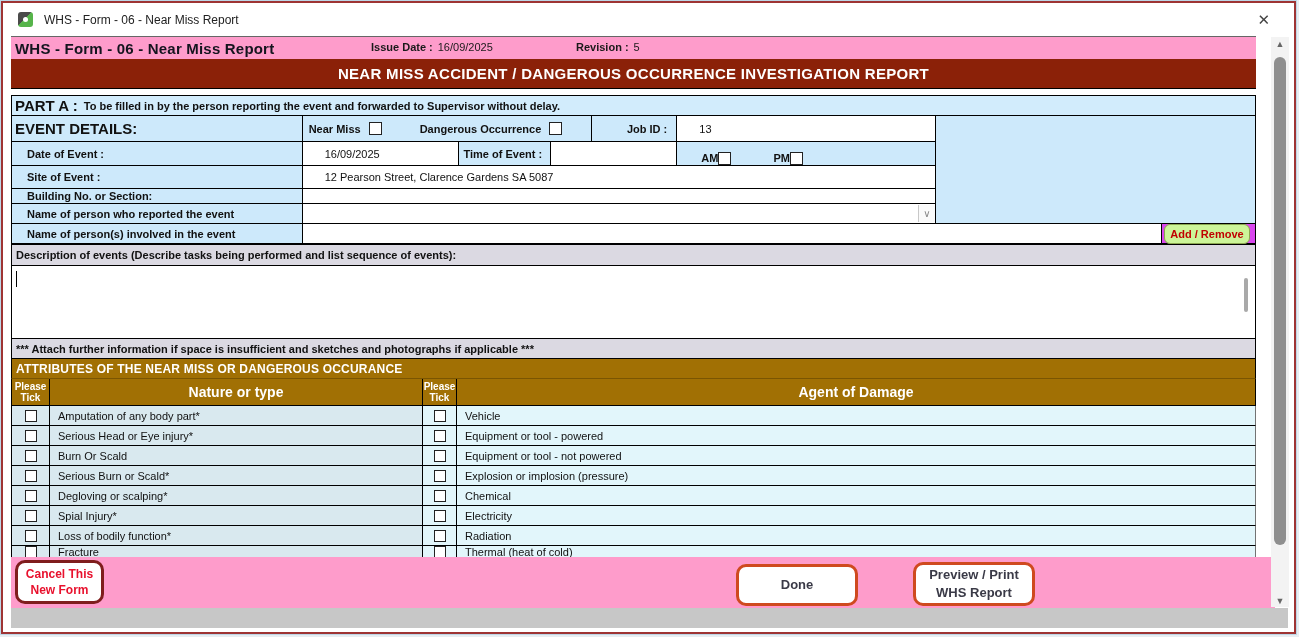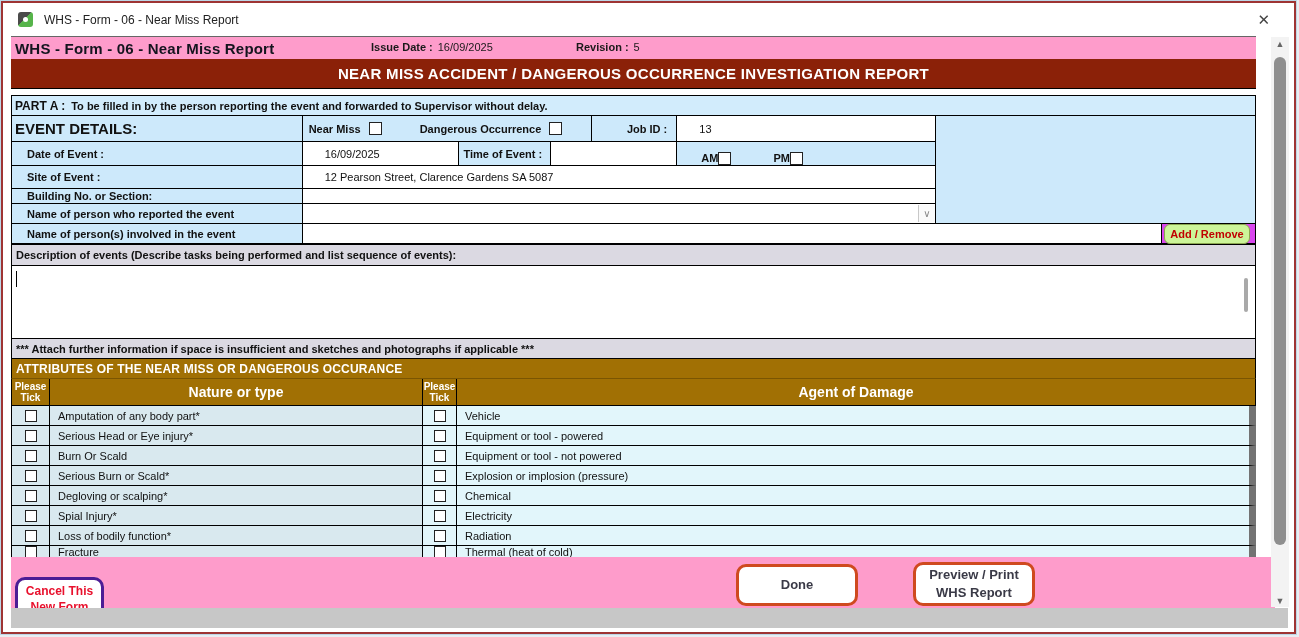--- a/index.html
+++ b/index.html
@@ -25,21 +25,21 @@
   .hdr-pair{ position:absolute; top:4px; font-size:11px; color:#1a1a1a; }
   .hdr-pair b{ font-weight:bold; }
   .issue-block{ left:360px; } .revision-block{ left:565px; }
   .hdr-val{ font-weight:normal; padding-left:5px; }
   
   .maroon{ height:30px; background:#8b2108; color:#fff; display:flex; align-items:center; justify-content:center;
     font-size:15px; font-weight:bold; letter-spacing:.3px; border-bottom:1px solid #000; }
   .gap{ height:6px; background:#fff; }
   
   .parta{ height:21px; background:#d2ecfc; border:1px solid #000; display:flex; align-items:center; }
-  .parta-label{ font-size:12px; font-weight:bold; color:#111; padding-left:3px; }
+  .parta-label{ font-size:15px; font-weight:bold; color:#111; padding-left:3px; }
   .parta-note{ font-size:11px; font-weight:bold; color:#111; padding-left:6px; }
   
   .frow{ display:flex; border-left:1px solid #000; border-bottom:1px solid #000; background:#cde9fb; }
   .narrow-row{ width:925px; }
   .wide-row{ width:1245px; border-right:1px solid #000; }
   .lblcell{ width:291px; background:#cde9fb; font-size:11px; font-weight:bold; color:#111;
     display:flex; align-items:center; padding-left:15px; border-right:1px solid #000; }
   .fieldcell{ background:#fff; border-right:1px solid #000; font-size:11px; color:#111; display:flex; align-items:center; padding-left:22px; }
   .bluecell{ background:#cde9fb; border-right:1px solid #000; font-size:11px; font-weight:bold; color:#111; display:flex; align-items:center; }
   .cb{ display:inline-block; width:13px; height:13px; background:#fff; border:1.5px solid #222; vertical-align:middle; flex:none; }
@@ -73,33 +73,33 @@
   .attach-note{ height:20px; }
   
   .attr-banner{ height:19px; background:#a17004; color:#fff; font-size:12px; font-weight:bold; display:flex; align-items:center;
     padding-left:4px; border-left:1px solid #000; border-right:1px solid #000; letter-spacing:.2px; }
   .thead{ height:28px; display:flex; background:#a17004; border:1px solid #000; border-top:1px solid #7a5502; }
   .th{ color:#fff; display:flex; align-items:center; justify-content:center; text-align:center; border-right:1px solid #000; }
   .th-tick{ width:38px; font-size:10px; font-weight:bold; line-height:1.15; }
   .th-nature{ width:373px; font-size:14px; font-weight:bold; }
   .th-tick2{ width:34px; font-size:10px; font-weight:bold; line-height:1.15; }
   .th-agent{ flex:1; font-size:14px; font-weight:bold; border-right:none; }
-  .trow{ height:20px; display:flex; border-left:1px solid #000; border-right:7px solid #737373; border-bottom:1px solid #000; }
+  .trow{ height:20px; display:flex; border-left:1px solid #000; border-right:1px solid #737373; border-bottom:1px solid #000; }
   .trow.partial{ height:11px; overflow:hidden; border-bottom:none; }
   .td{ display:flex; align-items:center; border-right:1px solid #000; }
   .td-tick{ width:38px; justify-content:center; background:#d9e9ef; }
   .td-nature{ width:373px; background:#d9e9ef; font-size:11px; color:#111; padding-left:8px; }
   .td-tick2{ width:34px; justify-content:center; background:#e2f6fb; }
   .td-agent{ flex:1; background:#e2f6fb; font-size:11px; color:#111; padding-left:8px; border-right:none; }
   .td .cb{ width:12px; height:12px; }
   
   .footer{ position:absolute; left:8px; top:554px; width:1264px; height:51px; background:#fe9ccb; }
   .fbtn{ position:absolute; background:#fff; border-radius:10px; display:flex; align-items:center; justify-content:center;
     text-align:center; font-weight:bold; white-space:pre-line; line-height:1.35; cursor:default; }
-  .cancel-btn{ left:4px; top:20px; width:89px; height:44px; border:3px solid #4c1d95; color:#e8112d; font-size:12px; }
+  .cancel-btn{ left:4px; top:3px; width:89px; height:44px; border:3px solid #7f1d1d; color:#e8112d; font-size:12px; }
   .done-btn{ left:725px; top:7px; width:122px; height:42px; border:3px solid #cf4a1f; color:#3a3a47; font-size:13px; }
   .preview-btn{ left:902px; top:5px; width:122px; height:44px; border:3px solid #cf4a1f; color:#3a3a47; font-size:13px; }
   
   .hbar{ position:absolute; left:8px; top:605px; width:1277px; height:20px; background:#c7c7c7; }
   .vscroll{ position:absolute; right:5px; top:34px; width:18px; height:570px; background:#f3f3f3; }
   .v-up{ position:absolute; top:2px; left:0; width:18px; text-align:center; font-size:9px; color:#666; }
   .v-thumb{ position:absolute; top:20px; left:3px; width:12px; height:488px; background:#8f8f8f; border-radius:7px; }
   .v-down{ position:absolute; bottom:1px; left:0; width:18px; text-align:center; font-size:9px; color:#666; }
 </style>
 </head>

